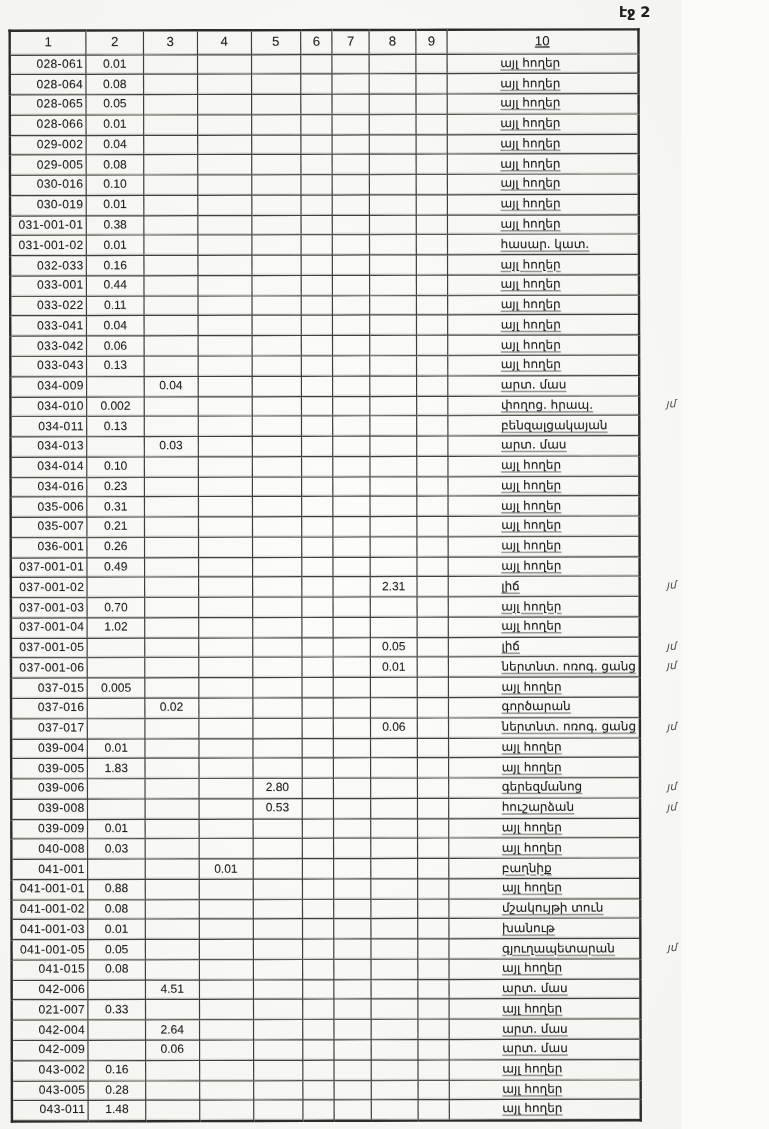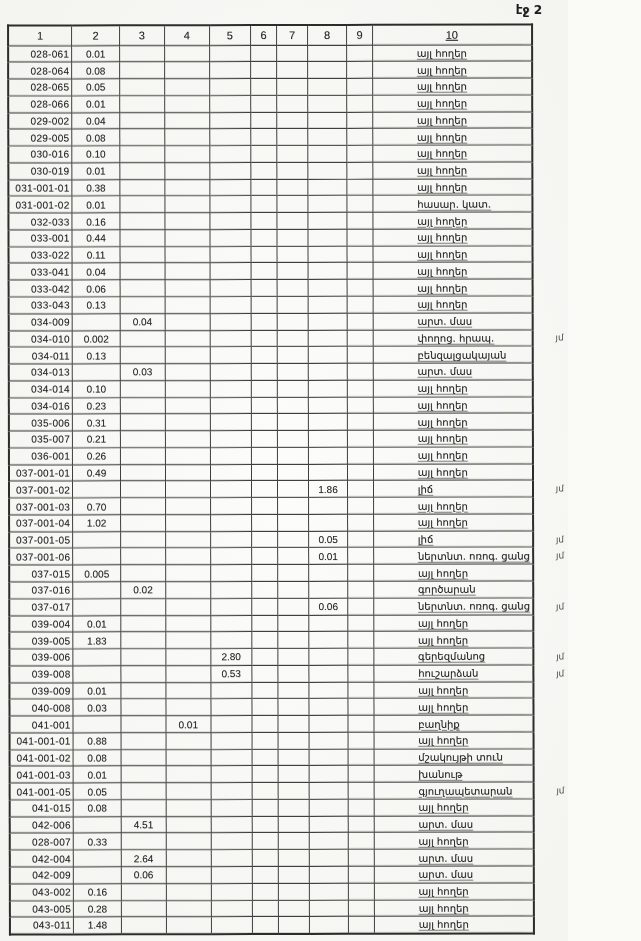--- a/index.html
+++ b/index.html
@@ -80,20 +80,21 @@
   tbody tr:last-child td { border-bottom:2px solid #2c2c2a; }
   th.ghost, td.note {
     border:none !important;
     background:transparent;
     box-shadow:none;
   }
   tbody tr:last-child td.note { border-bottom:none !important; }
   td.note {
     font-family:"DejaVu Sans",sans-serif;
     font-size:9px;
+    font-style:italic;
     color:#4c4c48;
     text-align:left;
     padding-left:22px;
     text-shadow:none;
   }
   
   tbody tr:nth-child(3n) td { border-bottom-color:#57564f; }
   tbody tr:nth-child(4n) td { border-top-color:#6a6962; }
 </style>
 </head>
@@ -472,21 +473,21 @@
             <td class="note"></td>
           </tr>
           <tr>
             <td class="code">037-001-02</td>
             <td class="num"></td>
             <td class="num"></td>
             <td class="num"></td>
             <td class="num"></td>
             <td class="num"></td>
             <td class="num"></td>
-            <td class="num">1.86</td>
+            <td class="num">2.31</td>
             <td class="num"></td>
             <td class="use">լիճ</td>
             <td class="note">յմ</td>
           </tr>
           <tr>
             <td class="code">037-001-03</td>
             <td class="num">0.70</td>
             <td class="num"></td>
             <td class="num"></td>
             <td class="num"></td>
@@ -738,21 +739,21 @@
             <td class="num"></td>
             <td class="num"></td>
             <td class="num"></td>
             <td class="num"></td>
             <td class="num"></td>
             <td class="num"></td>
             <td class="use">արտ. մաս</td>
             <td class="note"></td>
           </tr>
           <tr>
-            <td class="code">028-007</td>
+            <td class="code">021-007</td>
             <td class="num">0.33</td>
             <td class="num"></td>
             <td class="num"></td>
             <td class="num"></td>
             <td class="num"></td>
             <td class="num"></td>
             <td class="num"></td>
             <td class="num"></td>
             <td class="use">այլ հողեր</td>
             <td class="note"></td>

